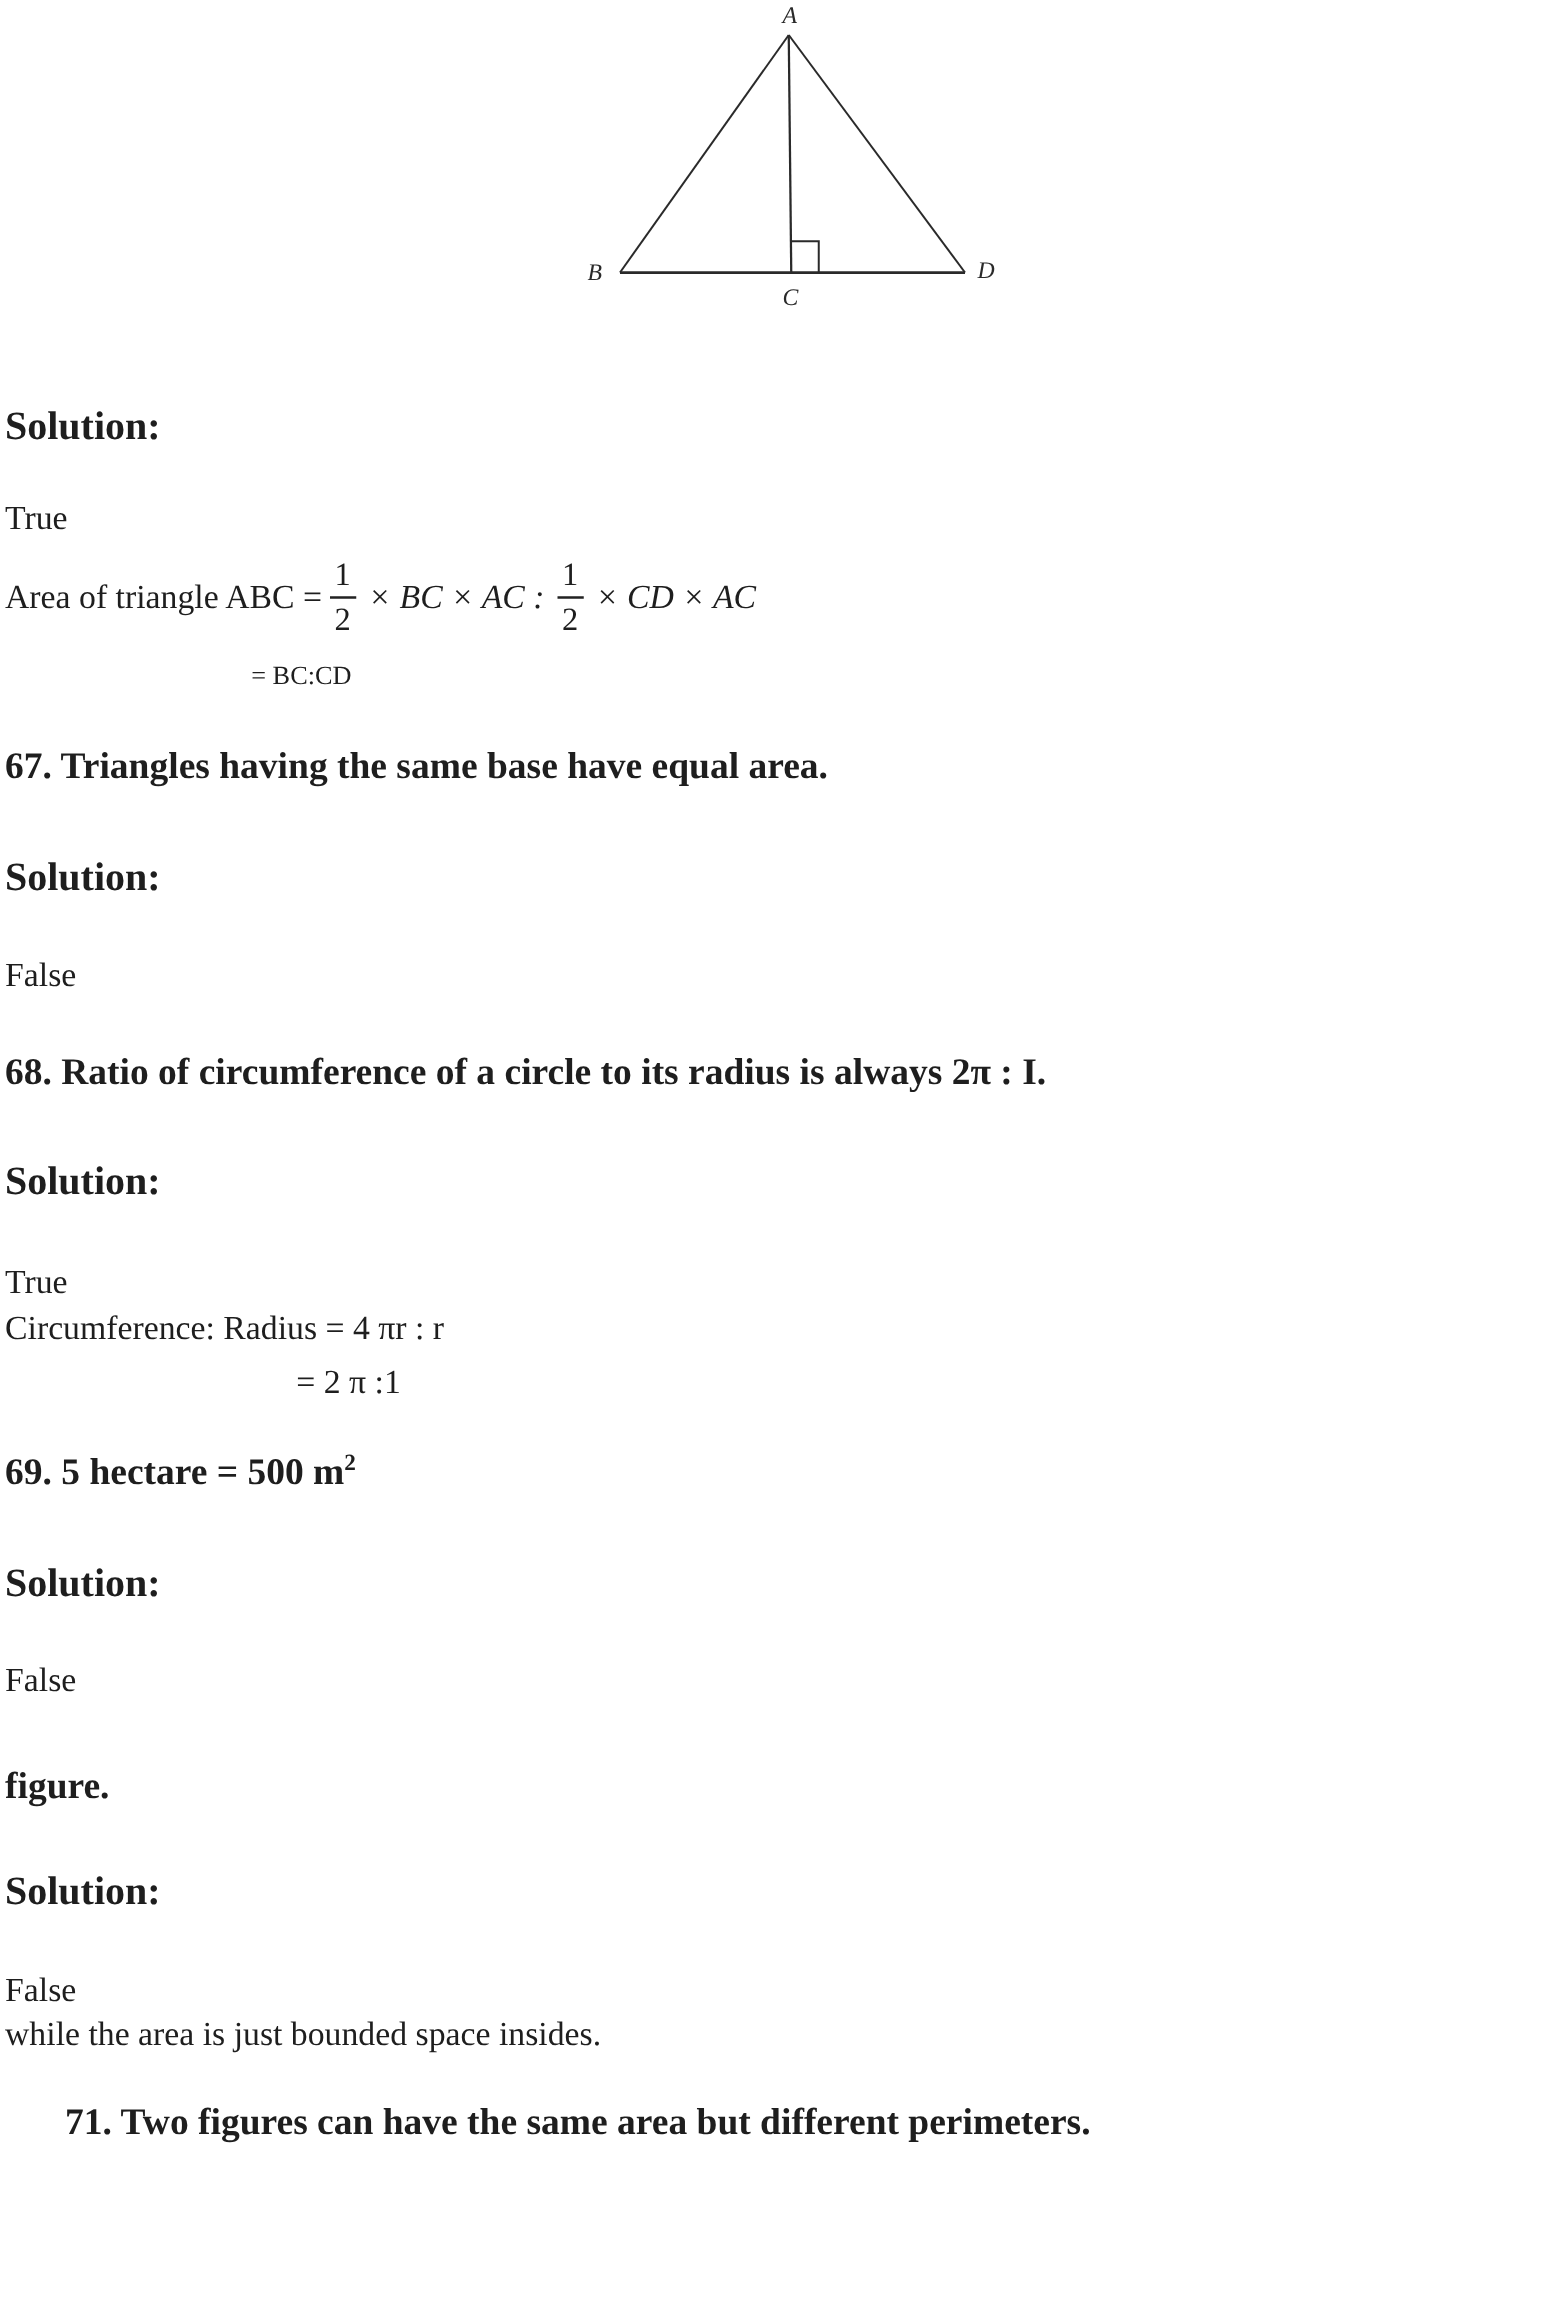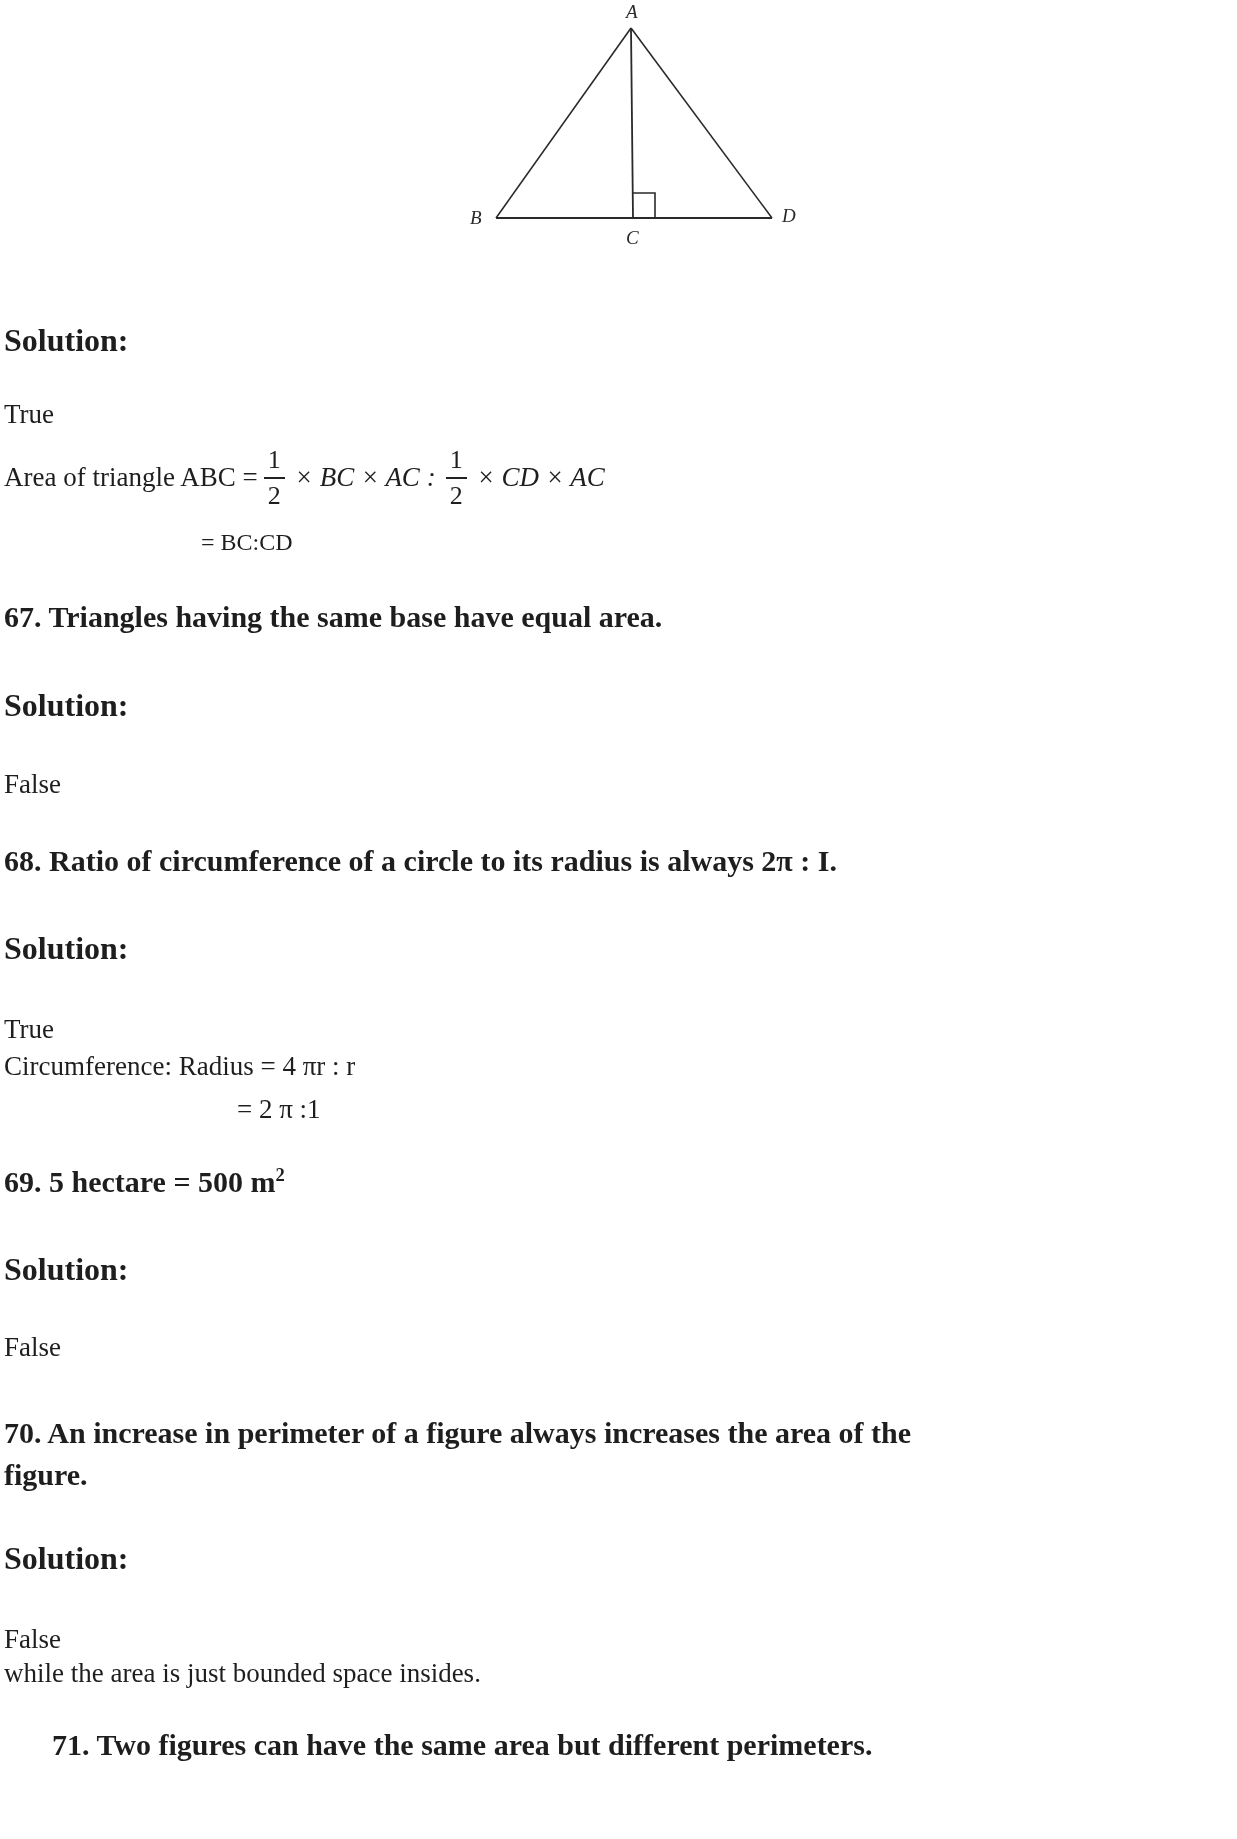--- a/index.html
+++ b/index.html
@@ -24,21 +24,21 @@
   .work-line{font-size:27px;line-height:1.22;}
   .expl{font-size:27px;line-height:1.4;}
 
   
   .formula-row{display:flex;align-items:center;font-size:27px;margin-top:13px;}
   .formula-row .gap{margin:0 4px;}
   .math-var{font-style:italic;}
   .frac{display:inline-flex;flex-direction:column;align-items:center;font-size:26px;line-height:1.3;margin:0 6px;}
   .frac .den{border-top:2px solid #222;padding:0 4px;}
   .frac .num{padding:0 4px;}
-  .formula-result{font-size:24px;line-height:1.2;margin-top:15px;margin-left:197px;}
+  .formula-result{font-size:21px;line-height:1.2;margin-top:15px;margin-left:197px;}
   sup.exp{font-size:0.62em;vertical-align:super;line-height:0;}
 </style>
 </head>
 <body>
 
 <div class="content">
 
   <div class="fig-wrap">
     <svg width="352" height="248" viewBox="0 0 352 248">
 
@@ -83,21 +83,20 @@
   <div class="sol-heading" style="margin-top:51px;">Solution:</div>
   <div class="answer" style="margin-top:46px;">True</div>
   <div class="work-line" style="margin-top:5px;">Circumference: Radius = 4 πr : r</div>
   <div class="work-line" style="margin-top:10px;margin-left:233px;">= 2 π :1</div>
 
   <div class="q-heading" style="margin-top:39px;"><span>69. 5 hectare = 500 m</span><sup class="exp">2</sup></div>
   <div class="sol-heading" style="margin-top:52px;">Solution:</div>
   <div class="answer" style="margin-top:43px;">False</div>
 
   <div class="q-heading two-line" style="margin-top:48px;">
-    <div>70. An increase in perimeter of a figure always increases the area of the</div>
     <div>figure.</div>
   </div>
   <div class="sol-heading" style="margin-top:43px;">Solution:</div>
   <div class="answer" style="margin-top:46px;">False</div>
   <div class="expl">
     <div>while the area is just bounded space insides.</div>
   </div>
 
   <div class="q-heading" style="margin-top:35px;margin-left:48px;">71. Two figures can have the same area but different perimeters.</div>
 

